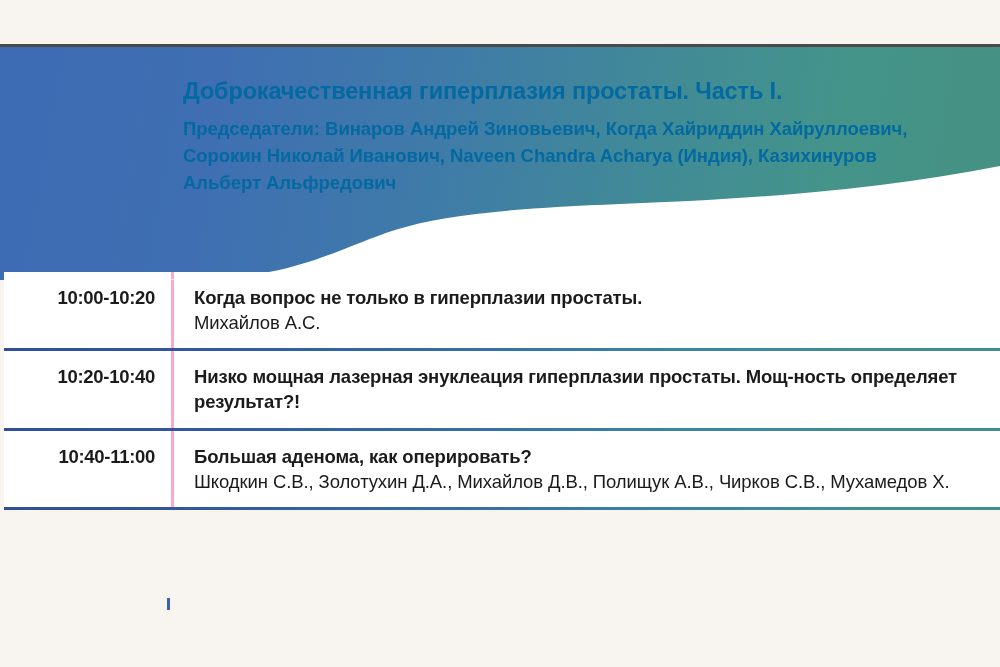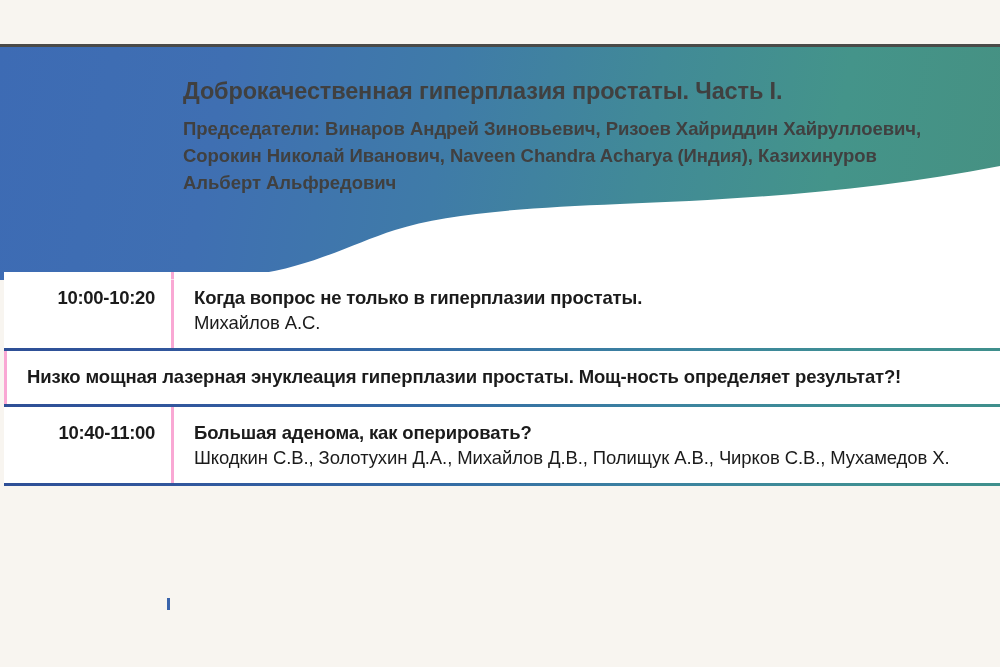--- a/index.html
+++ b/index.html
@@ -73,21 +73,21 @@
     pointer-events: none;
   }
 
   
   .header-text {
     position: absolute;
     left: 183px;
     top: 32px;
     width: 790px;
     z-index: 5;
-    color: #404040;
+    color: #0369a1;
   }
   .session-title {
     font-size: 23.5px;
     font-weight: bold;
     line-height: 1.28;
     letter-spacing: -0.15px;
     margin: 0 0 9px 0;
   }
   .chairs {
     font-size: 18.5px;
@@ -203,40 +203,41 @@
 
     <svg class="header-curve" viewBox="0 0 1000 120" preserveAspectRatio="none" xmlns="http://www.w3.org/2000/svg">
       <path d="M 1000,0 L 1000,120 L 0,120 L 0,118 L 150,118 L 220,116
                C 300,112 345,84 395,68
                C 445,52 520,46 620,42
                C 730,38 870,30 1000,4 Z" fill="#ffffff"></path>
     </svg>
 
     <div class="header-text">
       <div class="session-title">Доброкачественная гиперплазия простаты. Часть I.</div>
-      <div class="chairs">Председатели: Винаров Андрей Зиновьевич, Ризоев Хайриддин Хайруллоевич, Сорокин Николай Иванович, Naveen Chandra Acharya (Индия), Казихинуров Альберт Альфредович</div>
+      <div class="chairs">Председатели: Винаров Андрей Зиновьевич, Когда Хайриддин Хайруллоевич, Сорокин Николай Иванович, Naveen Chandra Acharya (Индия), Казихинуров Альберт Альфредович</div>
     </div>
 
     <div class="venue">Пресс-центр (1 этаж)</div>
   </div>
 
   <div class="schedule">
 
     <div class="sched-row">
       <div class="time-cell">10:00-10:20</div>
       <div class="talk-cell">
         <div class="talk-title">Когда вопрос не только в гиперплазии простаты.</div>
         <div class="talk-authors">
           <span class="lead"></span><span>Михайлов А.С.</span>
         </div>
       </div>
     </div>
     <div class="row-divider"></div>
 
     <div class="sched-row">
+      <div class="time-cell">10:20-10:40</div>
       <div class="talk-cell">
         <div class="talk-title">Низко мощная лазерная энуклеация гиперплазии простаты. Мощ-ность определяет результат?!</div>
       </div>
     </div>
     <div class="row-divider"></div>
 
     <div class="sched-row">
       <div class="time-cell">10:40-11:00</div>
       <div class="talk-cell">
         <div class="talk-title">Большая аденома, как оперировать?</div>

